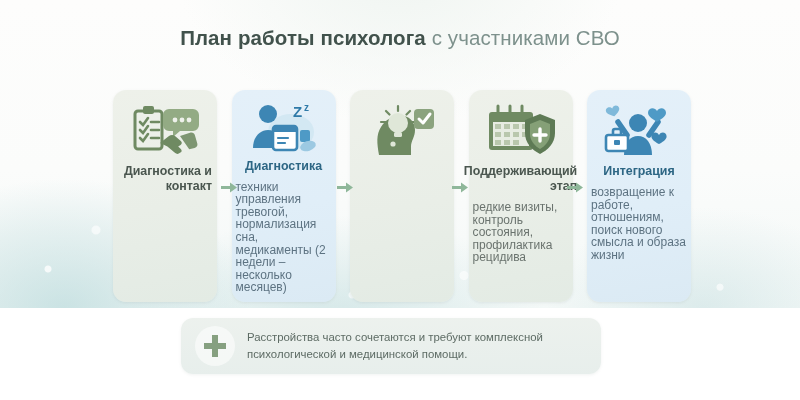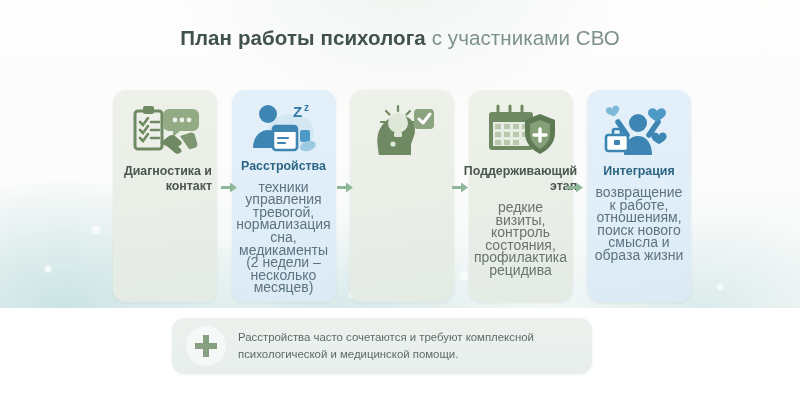--- a/index.html
+++ b/index.html
@@ -58,31 +58,31 @@
     background:linear-gradient(170deg,#e4f0f9 0%,#e0eef8 55%,#dbeaf4 100%);
   }
   .icon-wrap{height:62px;display:flex;align-items:center;justify-content:center;}
   .c-head{
     font-size:12.4px;font-weight:bold;line-height:15px;text-align:center;
     margin-top:2px;padding:0 2px;
   }
   .card.green .c-head{color:#4a564f;text-align:right;}
   .card.blue .c-head{color:#2d6684;}
   .c-body{
-    margin-top:7px;font-size:14px;line-height:12.6px;text-align:center;
+    margin-top:7px;font-size:12px;line-height:12.6px;
     color:#6a736e;padding:0 1px;
   }
   .card.blue .c-body{color:#5d7382;}
 
   .arrow{
     position:absolute;top:180px;width:16px;height:14px;
     display:flex;align-items:center;justify-content:center;
   }
   .banner{
-    position:absolute;left:172px;top:318px;width:420px;height:56px;
+    position:absolute;left:181px;top:318px;width:420px;height:56px;
     border-radius:12px;
     background:linear-gradient(180deg,rgba(235,240,236,.92) 0%,rgba(228,236,233,.88) 100%);
     display:flex;align-items:center;padding-left:14px;box-sizing:border-box;
     box-shadow:0 1px 3px rgba(120,135,130,.10);
   }
   .banner-icon{
     width:40px;height:40px;border-radius:50%;
     background:rgba(255,255,255,.55);
     display:flex;align-items:center;justify-content:center;flex:0 0 auto;
   }
@@ -145,21 +145,21 @@
           <rect x="26" y="26" width="24" height="24" rx="3" fill="#ffffff" stroke="#3d86b4" stroke-width="2.6"></rect>
           <rect x="26" y="26" width="24" height="6" fill="#3d86b4"></rect>
           <g stroke="#3d86b4" stroke-width="2.2" stroke-linecap="round">
             <path d="M31 38 h10"></path>
               <path d="M31 43 h7"></path>
           </g>
           <rect x="53" y="30" width="10" height="12" rx="2" fill="#4e9ac6"></rect>
           <ellipse cx="61" cy="46" rx="8" ry="5" fill="#9cc9e2" transform="rotate(-18 61 46)"></ellipse>
         </svg>
       </div>
-      <div class="c-head">Расстройства</div>
+      <div class="c-head">Диагностика</div>
       <div class="c-body">техники управления тревогой, нормализация сна, медикаменты (2 недели – несколько месяцев)</div>
     </div>
 
     <div class="card green">
       <div class="icon-wrap">
         <svg width="74" height="56" viewBox="0 0 74 56">
           <path d="M14 52 c-2 -12 -3 -20 2 -28 c5 -8 14 -13 23 -11 c7 1.5 11 7 11 14 c0 7 -4 11 -4 16 l0 9 z" fill="#6f8a62"></path>
           <circle cx="33" cy="20" r="10" fill="#dfe7d8"></circle>
           <rect x="29" y="29" width="8" height="5" rx="1.5" fill="#dfe7d8"></rect>
           <g stroke="#6f8a62" stroke-width="2.2" stroke-linecap="round">

